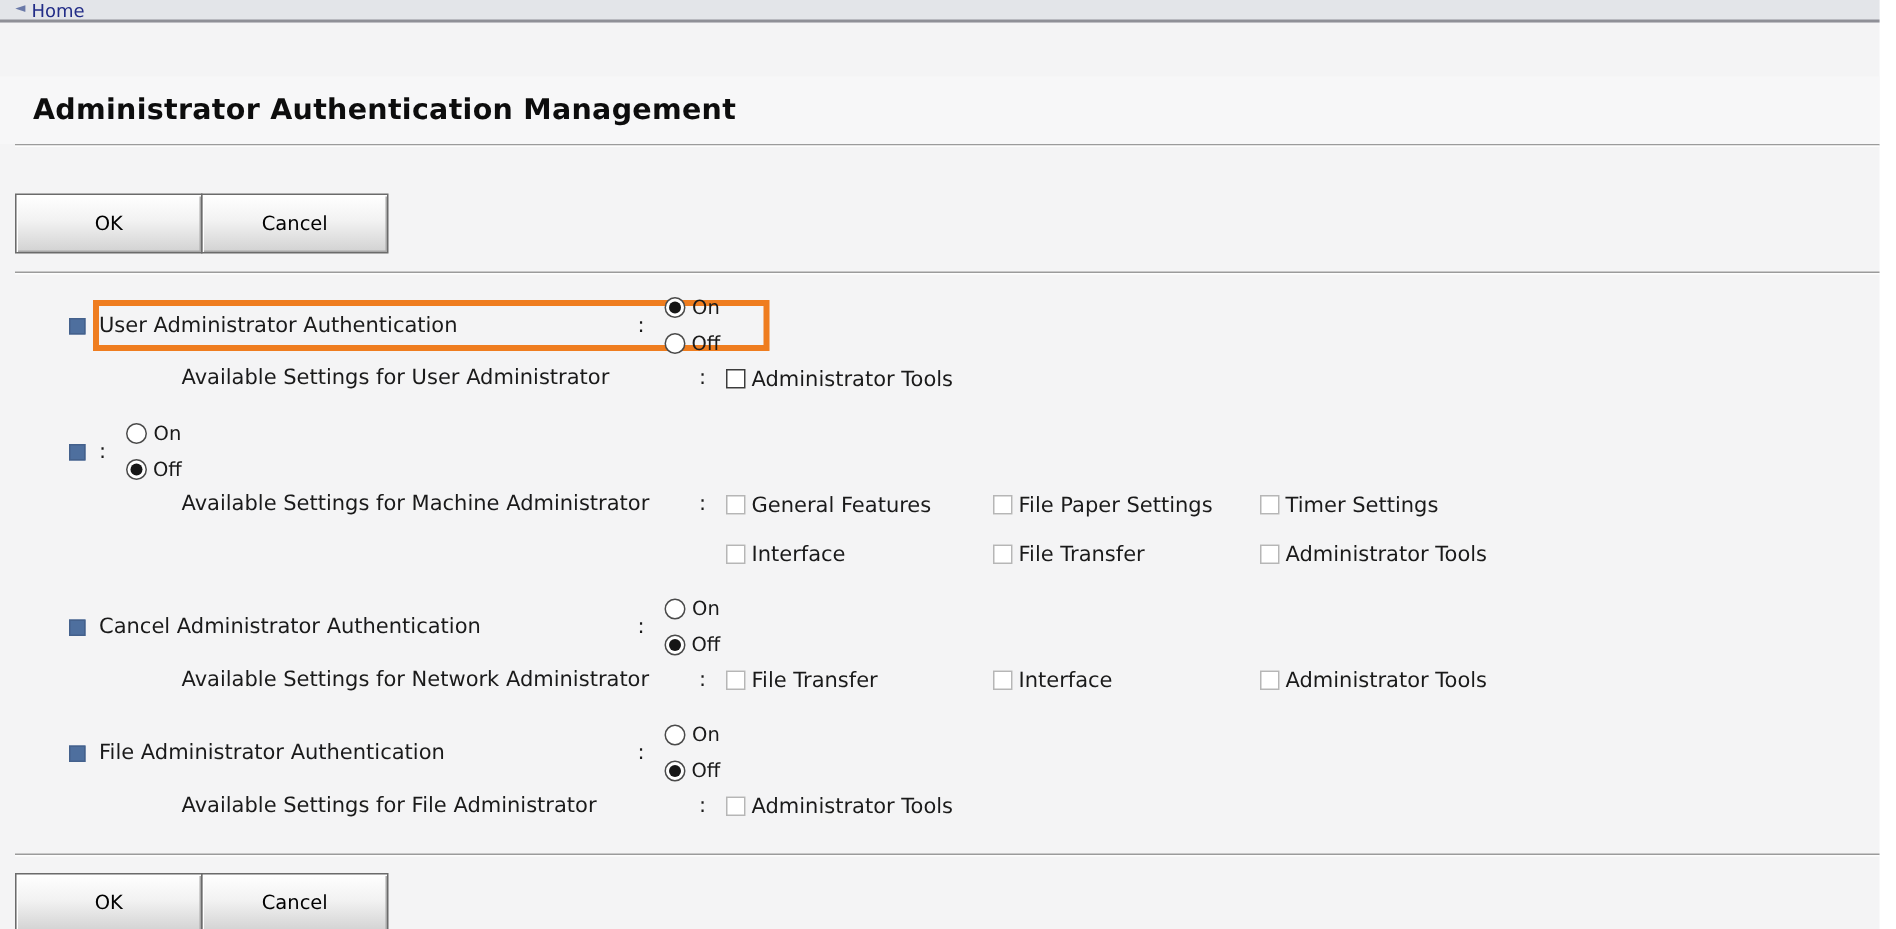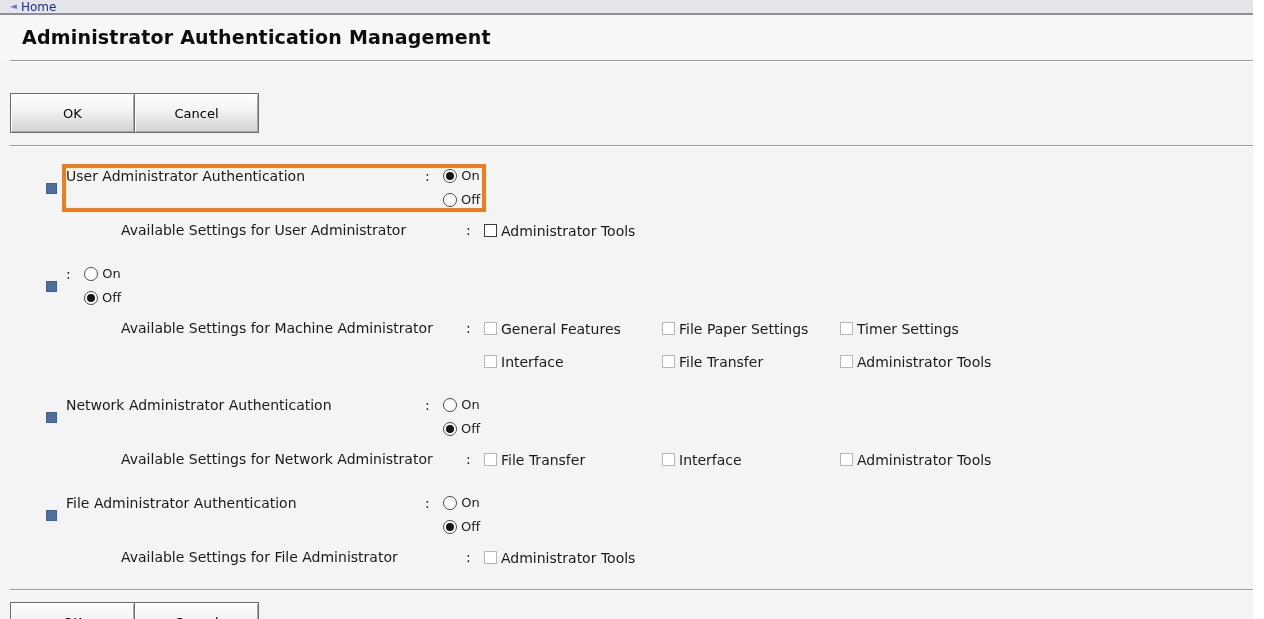--- a/index.html
+++ b/index.html
@@ -8,21 +8,21 @@
   .page { width:1253px; min-height:619px; background:#f4f4f5; }
 
   
   .topbar { height:15px; background:#e3e5e9; border-bottom:2px solid #8f9097;
             display:flex; align-items:center; padding-left:10px; }
   .home-link { display:flex; align-items:center; gap:4px; text-decoration:none;
                color:#232d87; font-size:12px; cursor:pointer; }
   .back-icon { font-size:9px; color:#6a79a8; line-height:1; }
 
   
-  .title-band { background:#f7f7f8; padding:11px 0 12px 22px; }
+  .title-band { background:#f7f7f8; padding:11px 0 12px 22px;margin-top:36px; }
   .title { font-size:19px; font-weight:bold; color:#0d0d0d; letter-spacing:0.2px; }
 
   .hr { height:2px; margin-left:10px; border-top:1px solid #9b9b9b; border-bottom:1px solid #fdfdfd; }
   .hr2 { margin-top:12px; }
   .hr3 { margin-top:12px; }
 
   
   .btnbar { margin:31px 0 0 10px; display:flex; }
   .btnbar-bottom { margin-top:11px; padding-bottom:0; }
   .btn { width:125px; height:40px; border:1px solid #6b6b6b;
@@ -31,22 +31,22 @@
          font-family:"DejaVu Sans","Liberation Sans",sans-serif;
          font-size:13px; font-weight:normal; color:#000; cursor:pointer; }
   .btn + .btn { margin-left:-1px; }
 
   
   #sections { margin-top:17px; }
   .section { margin-bottom:15px; }
   .auth-row { display:flex; align-items:center; }
   .bullet { width:11px; height:11px; margin-left:46px; background:#4e6f9e;
             border:1px solid #44618c; flex:none; }
-  .auth-box { display:flex; align-items:flex-start; height:48px;
-              border:4px solid transparent; padding-right:2px; margin-left:5px; }
+  .auth-box { display:flex; align-items:center; height:34px;
+              border:4px solid transparent; padding-right:29px; margin-left:5px; }
   .auth-box.highlight { border-color:#ef7d1f; }
   .auth-label { width:359px; font-size:14px; }
   .colon { width:18px; font-size:14px; }
   .radio-group { display:flex; align-items:center; gap:9px;flex-direction:column; }
   .radio-item { display:flex; align-items:center; gap:4px; }
   .radio { width:14px; height:14px; border:1px solid #4a4a4a; border-radius:50%;
            background:#fff; position:relative; display:inline-block; cursor:pointer; flex:none; }
   .radio.checked::after { content:''; position:absolute; left:2px; top:2px; right:2px; bottom:2px;
                           background:#161616; border-radius:50%; }
   .radio-label { font-size:13px; }
@@ -170,21 +170,21 @@
               </span>
             </div>
           </div>
     </div>
   </section>
 
   <section class="section">
     <div class="auth-row">
       <span class="bullet"></span>
       <div class="auth-box">
-        <span class="auth-label">Network Administrator Authentication</span>
+        <span class="auth-label">Cancel Administrator Authentication</span>
         <span class="colon">:</span>
         <span class="radio-group">
           <span class="radio-item">
             <span class="radio"></span>
             <span class="radio-label">On</span>
           </span>
           <span class="radio-item">
             <span class="radio checked"></span>
             <span class="radio-label">Off</span>
           </span>

